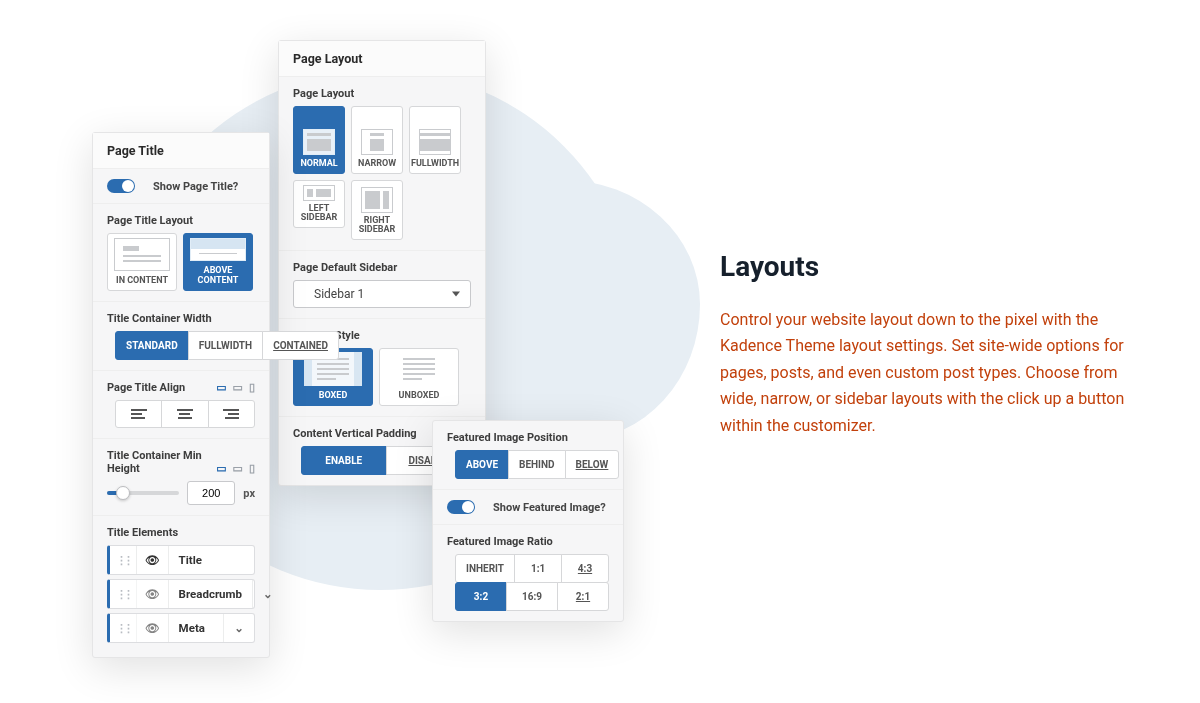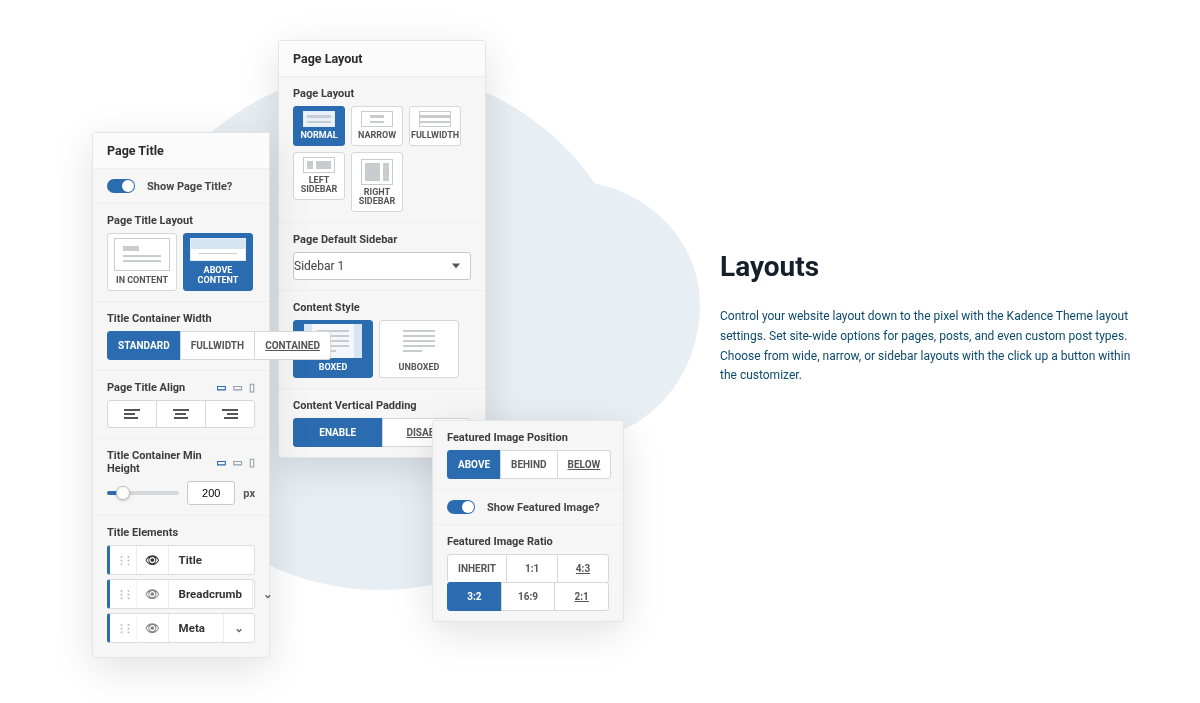--- a/index.html
+++ b/index.html
@@ -53,21 +53,21 @@
 }
 .sect-lbl {
   font-size: 11px;
   font-weight: 700;
   color: #3d3d3d;
   margin-bottom: 6px;
 }
 .sect-lbl.spread {
   display: flex;
   justify-content: space-between;
-  align-items: center;
+  align-items: flex-end;
 }
 .row { display: flex; gap: 6px; flex-wrap: wrap; }
 .opt {
   flex: 0 0 auto;
   border: 1px solid #d6d7d9;
   background: #fff;
   border-radius: 3px;
   font-size: 9px;
   font-weight: 700;
   color: #555;
@@ -101,38 +101,38 @@
 .thumb.t-normal::before { left:3px; right:3px; top:3px; height:3px; }
 .thumb.t-normal::after { left:3px; right:3px; top:9px; bottom:3px; }
 .thumb.t-narrow::before { left:8px; right:8px; top:3px; height:3px; }
 .thumb.t-narrow::after { left:8px; right:8px; top:9px; bottom:3px; }
 .thumb.t-full::before { left:0; right:0; top:3px; height:3px; }
 .thumb.t-full::after { left:0; right:0; top:9px; bottom:3px; }
 .thumb.t-lsb::before { left:3px; width:6px; top:3px; bottom:3px; }
 .thumb.t-lsb::after { left:12px; right:3px; top:3px; bottom:3px; }
 .thumb.t-rsb::before { right:3px; width:6px; top:3px; bottom:3px; }
 .thumb.t-rsb::after { right:12px; left:3px; top:3px; bottom:3px; }
-.opt.sm { width:52px; height:40px; }
+.opt.sm { width:52px; height:68px; }
 .opt.lg { width:80px; height:58px; }
 .opt.pill {
   padding: 8px 10px;
   font-size: 10px;
   flex: 1 1 0;
 }
 .btn-row { display:flex; }
 .btn-row .opt.pill { border-radius: 0; margin-left: -1px; }
-.btn-row .opt.pill:first-child { border-radius: 3px 0 0 3px; margin-left:0; }
+.btn-row .opt.pill:first-child { border-radius: 3px 0 0 3px; margin-left:8px; }
 .btn-row .opt.pill:last-child { border-radius: 0 3px 3px 0; text-decoration: underline; }
 .select {
   width: 100%;
   border: 1px solid #c8c9cc;
   background: #fff;
   border-radius: 3px;
   font-size: 12px;
-  padding: 6px 28px 6px 0;
+  padding: 6px 28px 6px 20px;
   color: #444;
   position: relative;
   cursor: pointer;
 }
 .select::after {
   content: "";
   position: absolute;
   right: 10px; top: 50%;
   width: 0; height: 0;
   border-left: 4px solid transparent;
@@ -151,21 +151,21 @@
 }
 .toggle::after {
   content:"";
   position:absolute;
   right:1px; top:1px;
   width:12px; height:12px;
   background:#fff;
   border-radius:50%;
 }
 .toggle-row {
-  display:flex; align-items:center; gap:12px;
+  display:flex; align-items:center; gap:18px;
   font-size:11px; font-weight:700; color:#444;
 }
 .device-icons { display:flex; gap:6px; color:#2b6cb0; }
 .device-icons span { font-size:11px; cursor:pointer; }
 .slider-row { display:flex; align-items:center; gap:8px; }
 .slider {
   flex:1; height:4px; background:#d6d7d9; border-radius:2px; position:relative;
 }
 .slider-fill {
   position:absolute; left:0; top:0; bottom:0;
@@ -217,23 +217,23 @@
   width: 430px;
   z-index:2;
 }
 .right-text h1 {
   font-size: 28px;
   font-weight: 700;
   color: #16202c;
   margin-bottom: 24px;
 }
 .right-text p {
-  font-size: 12px;
+  font-size: 16px;
   line-height: 1.65;
-  color: #0c4a6e;
+  color: #c2410c;
 }
 .bigthumb {
   width:56px; height:42px;
   border:1px solid #c9cbce; background:#fff; margin-bottom:4px;
   position:relative;
 }
 .bigthumb.inc::before {
   content:""; position:absolute; left:8px; top:7px; width:16px; height:5px; background:#c9cbce;
 }
 .bigthumb.inc::after {

